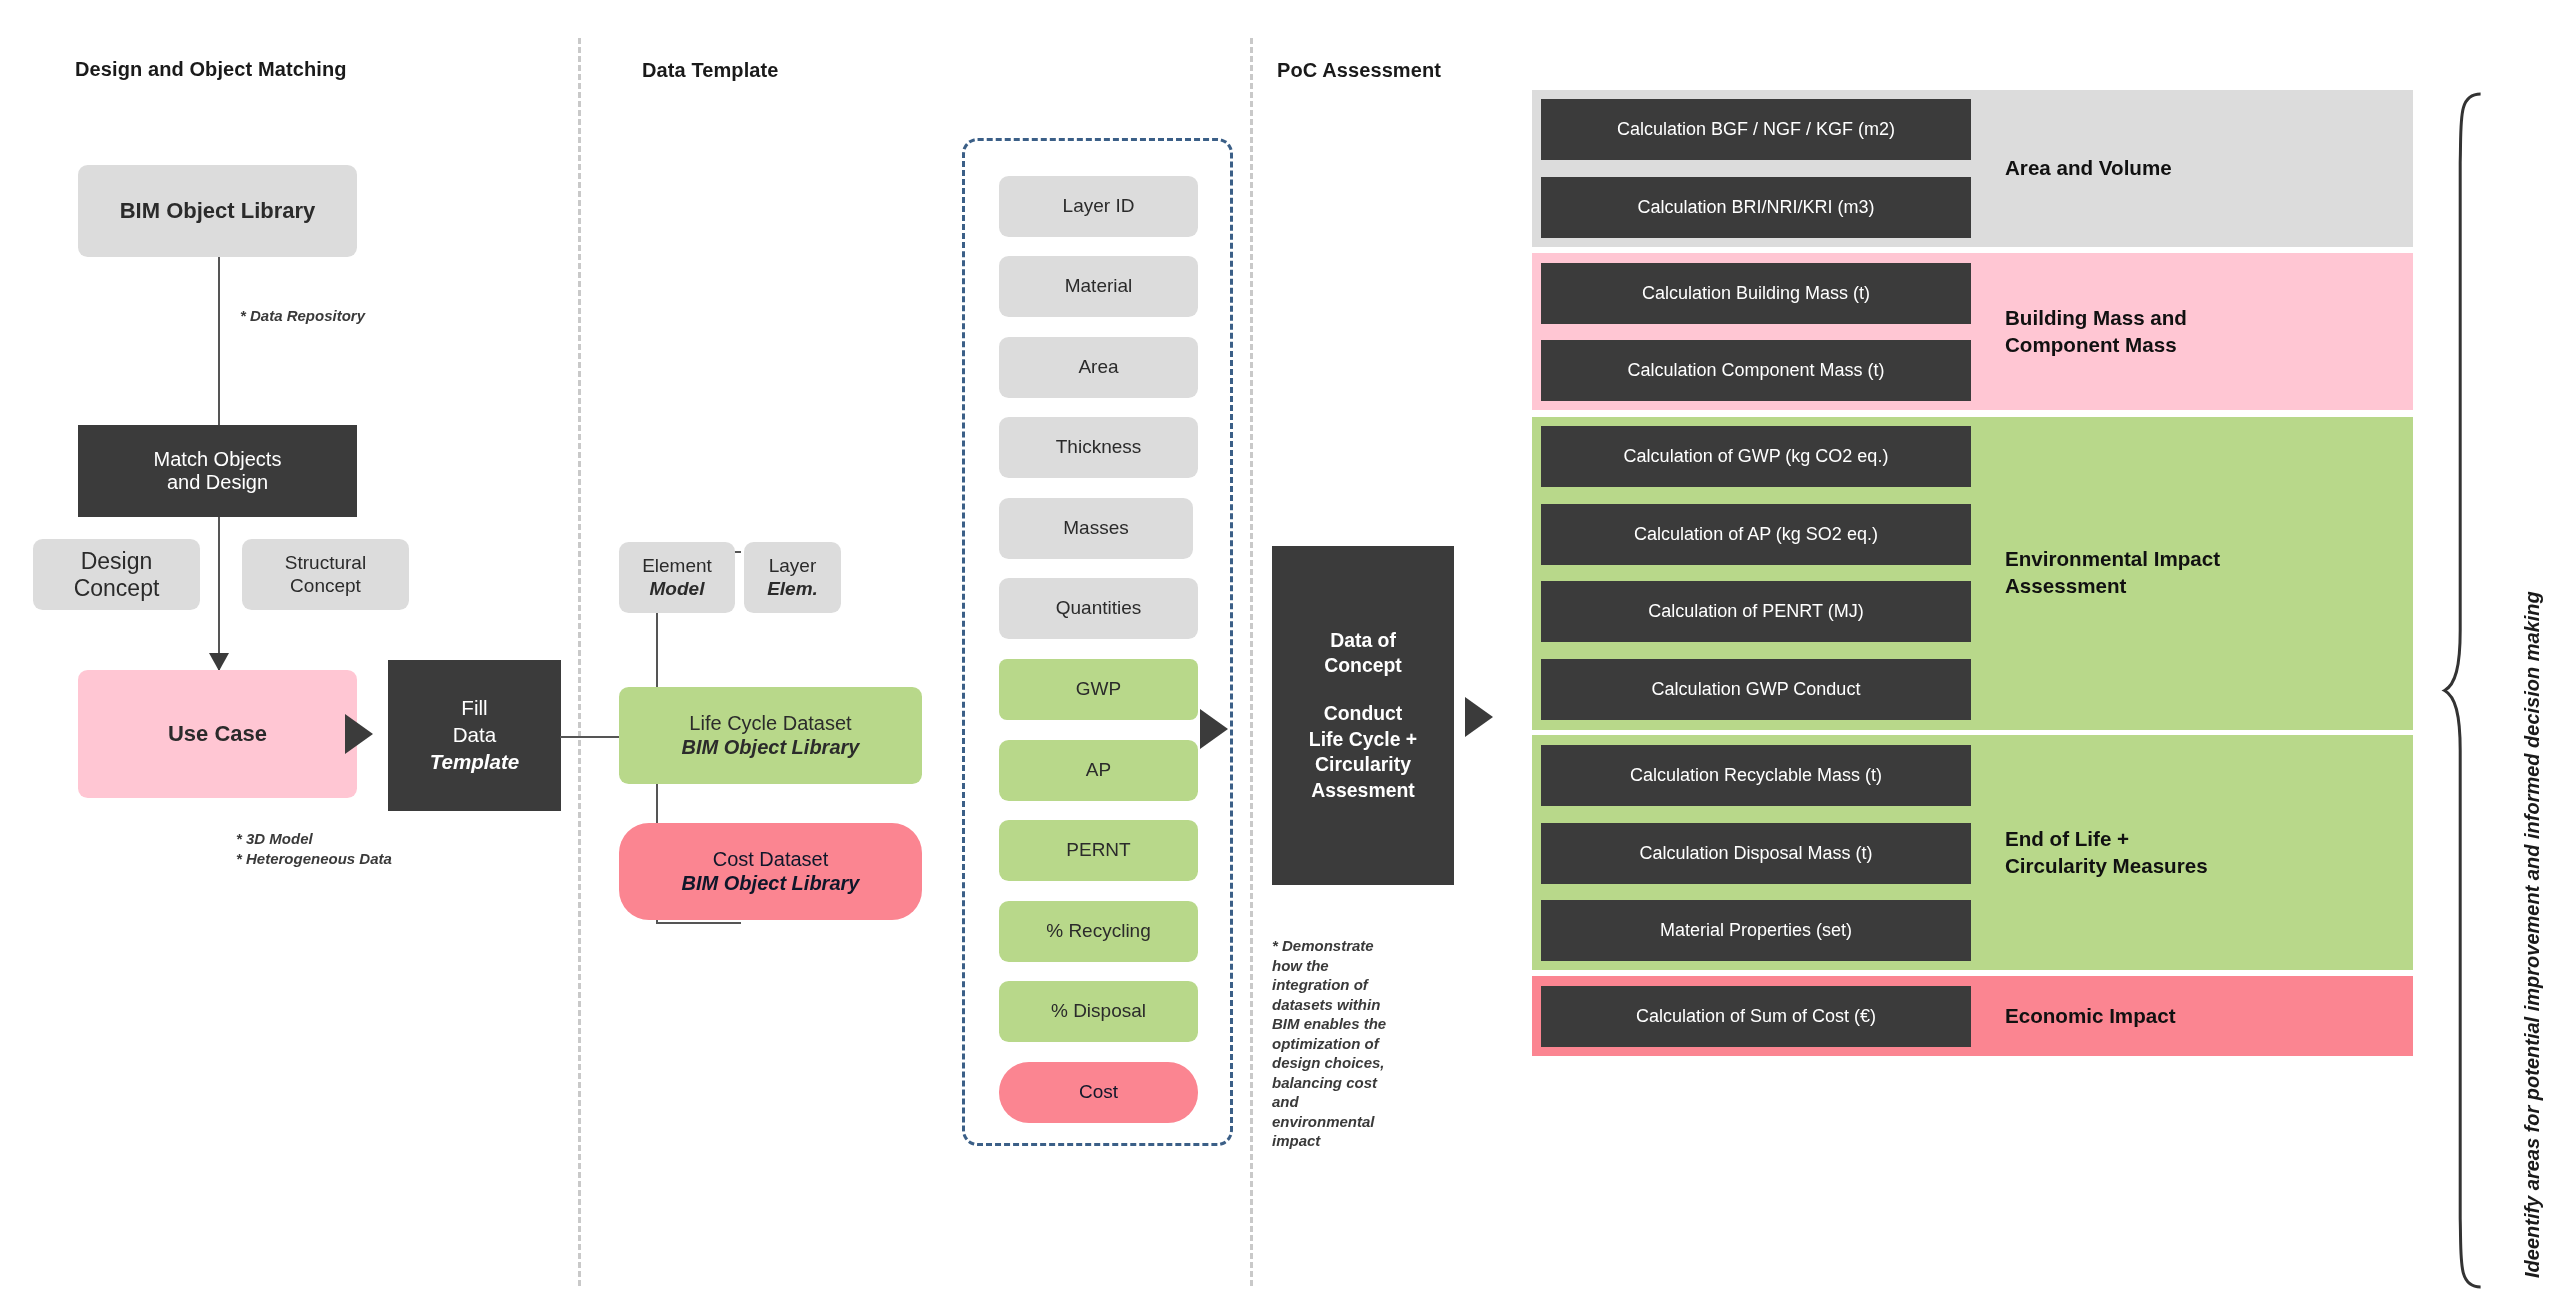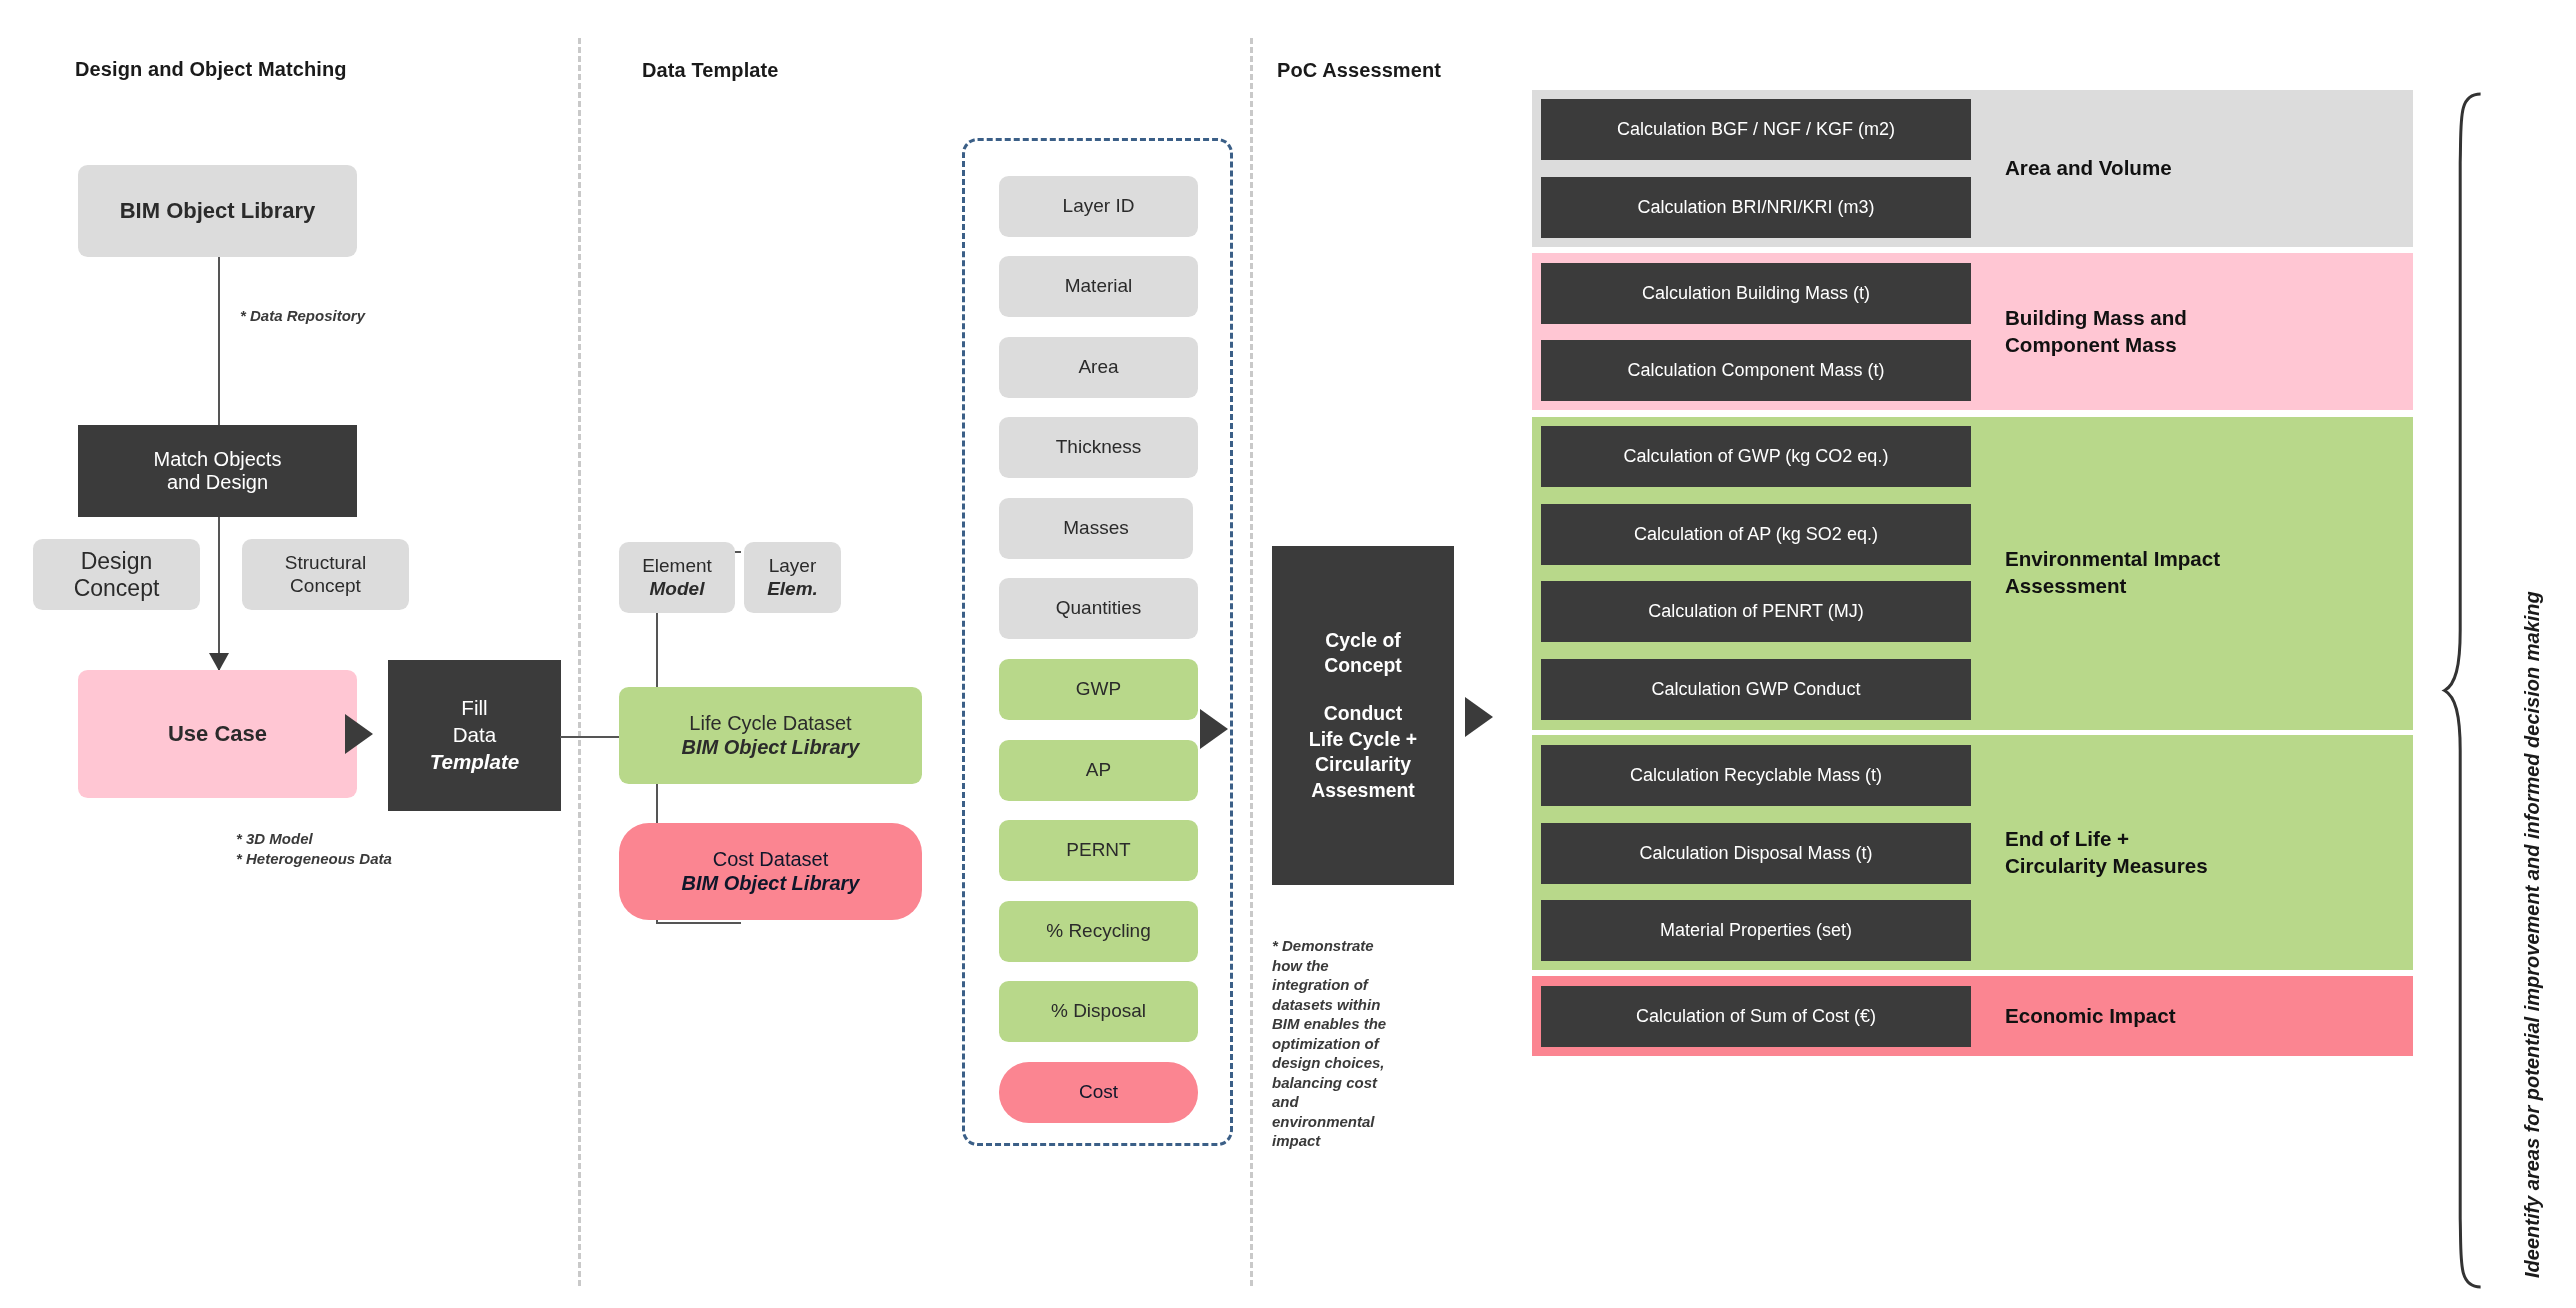--- a/index.html
+++ b/index.html
@@ -144,32 +144,32 @@
 </div>
 
 <div class="abs blue-dash" style="left:962px;top:138px;width:271px;height:1008px;"></div>
 <div id="attr-list">
     <div class="abs box box-grey" style="left: 999px; top: 176px; width: 199px; height: 61px; font-size: 19px;">Layer ID</div>
     <div class="abs box box-grey" style="left: 999px; top: 256px; width: 199px; height: 61px; font-size: 19px;">Material</div>
     <div class="abs box box-grey" style="left: 999px; top: 337px; width: 199px; height: 61px; font-size: 19px;">Area</div>
     <div class="abs box box-grey" style="left: 999px; top: 417px; width: 199px; height: 61px; font-size: 19px;">Thickness</div>
     <div class="abs box box-grey" style="left: 999px; top: 498px; width: 194px; height: 61px; font-size: 19px;">Masses</div>
     <div class="abs box box-grey" style="left: 999px; top: 578px; width: 199px; height: 61px; font-size: 19px;">Quantities</div>
-    <div class="abs box box-green" style="left: 999px; top: 659px; width: 199px; height: 61px; font-size: 19px;">GWP</div>
+    <div class="abs box box-green" style="left: 999px; top: 659px; width: 199px; height: 61px; font-size: 19px; border-radius: 8px;">GWP</div>
     <div class="abs box box-green" style="left: 999px; top: 740px; width: 199px; height: 61px; font-size: 19px;">AP</div>
     <div class="abs box box-green" style="left: 999px; top: 820px; width: 199px; height: 61px; font-size: 19px;">PERNT</div>
     <div class="abs box box-green" style="left: 999px; top: 901px; width: 199px; height: 61px; font-size: 19px;">% Recycling</div>
     <div class="abs box box-green" style="left: 999px; top: 981px; width: 199px; height: 61px; font-size: 19px;">% Disposal</div>
     <div class="abs box box-pinkstrong" style="left: 999px; top: 1062px; width: 199px; height: 61px; font-size: 19px;">Cost</div>
   </div>
 
 <div class="abs tri" style="left:1200px;top:709px;"></div>
 
 <div class="abs box box-dark" style="left:1272px;top:546px;width:182px;height:339px;font-size:19.4px;flex-direction:column;font-weight:bold;line-height:1.32;">
-  <span>Cycle of</span>
+  <span>Data of</span>
   <span>Concept</span>
   <span style="height:22px;"></span>
   <span>Conduct</span>
   <span>Life Cycle +</span>
   <span>Circularity</span>
   <span>Assesment</span>
 </div>
 <div class="abs note" style="left:1272px;top:936px;width:164px;">* Demonstrate
 how the
 integration of

